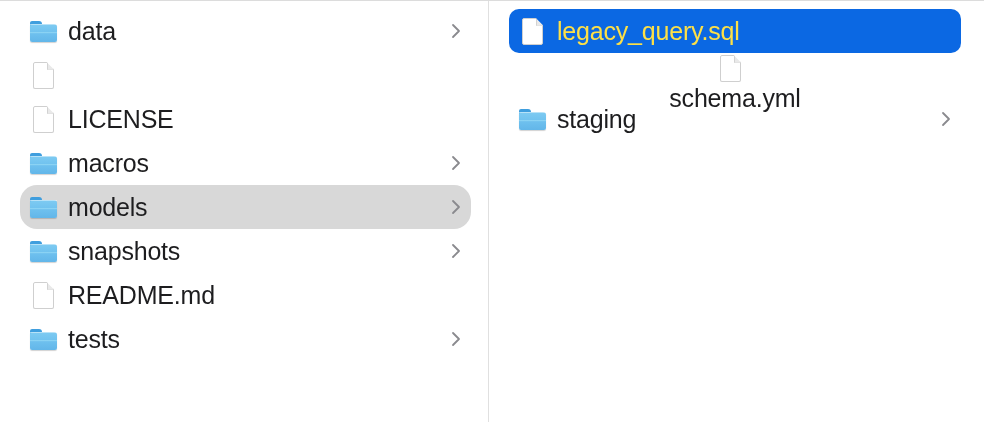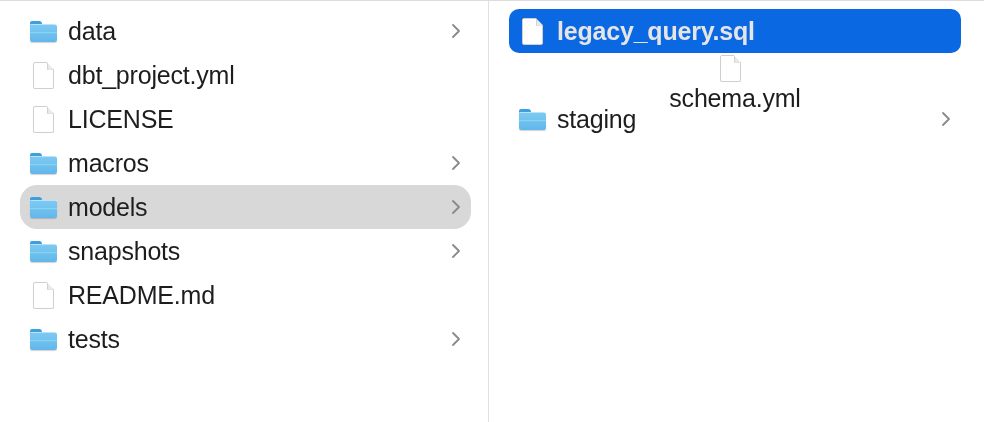--- a/index.html
+++ b/index.html
@@ -146,21 +146,21 @@
   .doc.white .page { background: #ffffff; border-color: #cfcfcf; }
 
   .label {
     font-size: 25px;
     line-height: 30px;
     color: #1d1d1f;
     letter-spacing: -0.2px;
     white-space: nowrap;
     flex: 1 1 auto;
   }
-  .row.selected-blue .label { color: #e5e5e5; font-weight: bold; }
+  .row.selected-blue .label { color: #fde047; }
 
   .chevron {
     flex: 0 0 auto;
     width: 14px;
     height: 20px;
     margin-left: 8px;
     position: relative;
   }
   .chevron svg { display: block; }
   .chevron.hidden { visibility: hidden; }
@@ -184,21 +184,20 @@
           </svg>
         </span>
       </div>
       <div class="row">
         <span class="icon-slot">
           <span class="doc white">
             <span class="page"></span>
             <span class="fold"></span>
           </span>
         </span>
-        <span class="label">dbt_project.yml</span>
         <span class="chevron hidden">
           <svg width="14" height="20" viewBox="0 0 14 20">
             <path d="M4 4 L10 10 L4 16" fill="none" stroke="#8a8a8e" stroke-width="1.8" stroke-linecap="round" stroke-linejoin="round"></path>
           </svg>
         </span>
       </div>
       <div class="row">
         <span class="icon-slot">
           <span class="doc white">
             <span class="page"></span>

